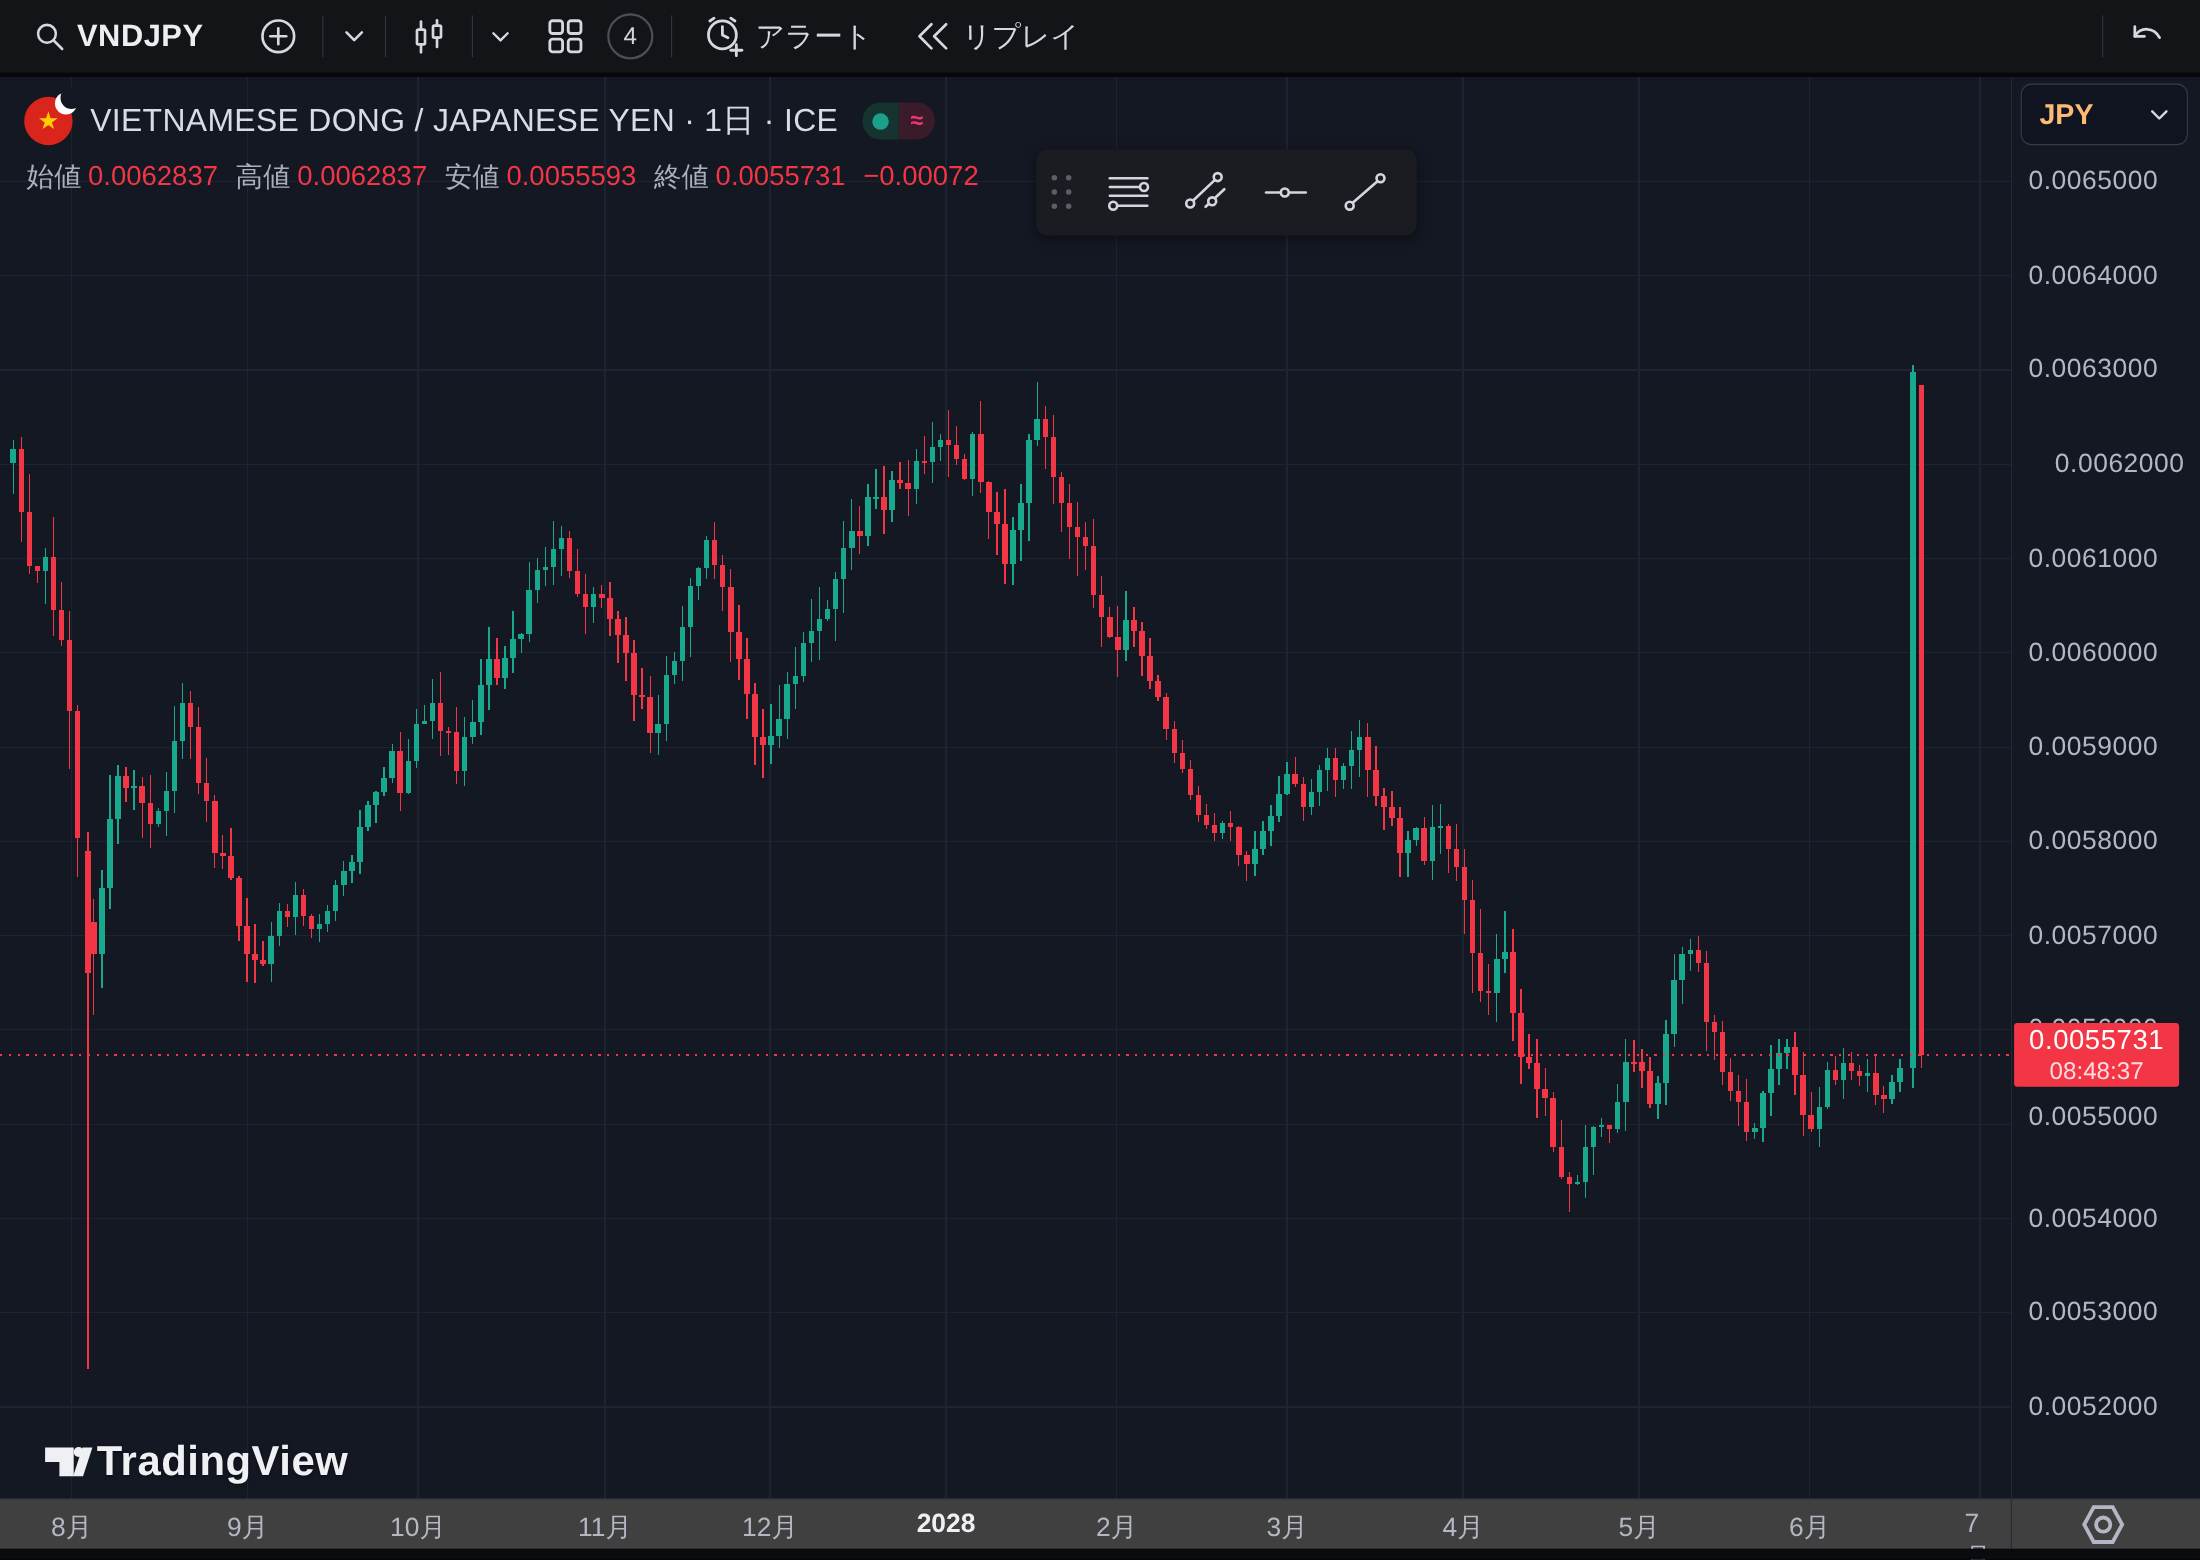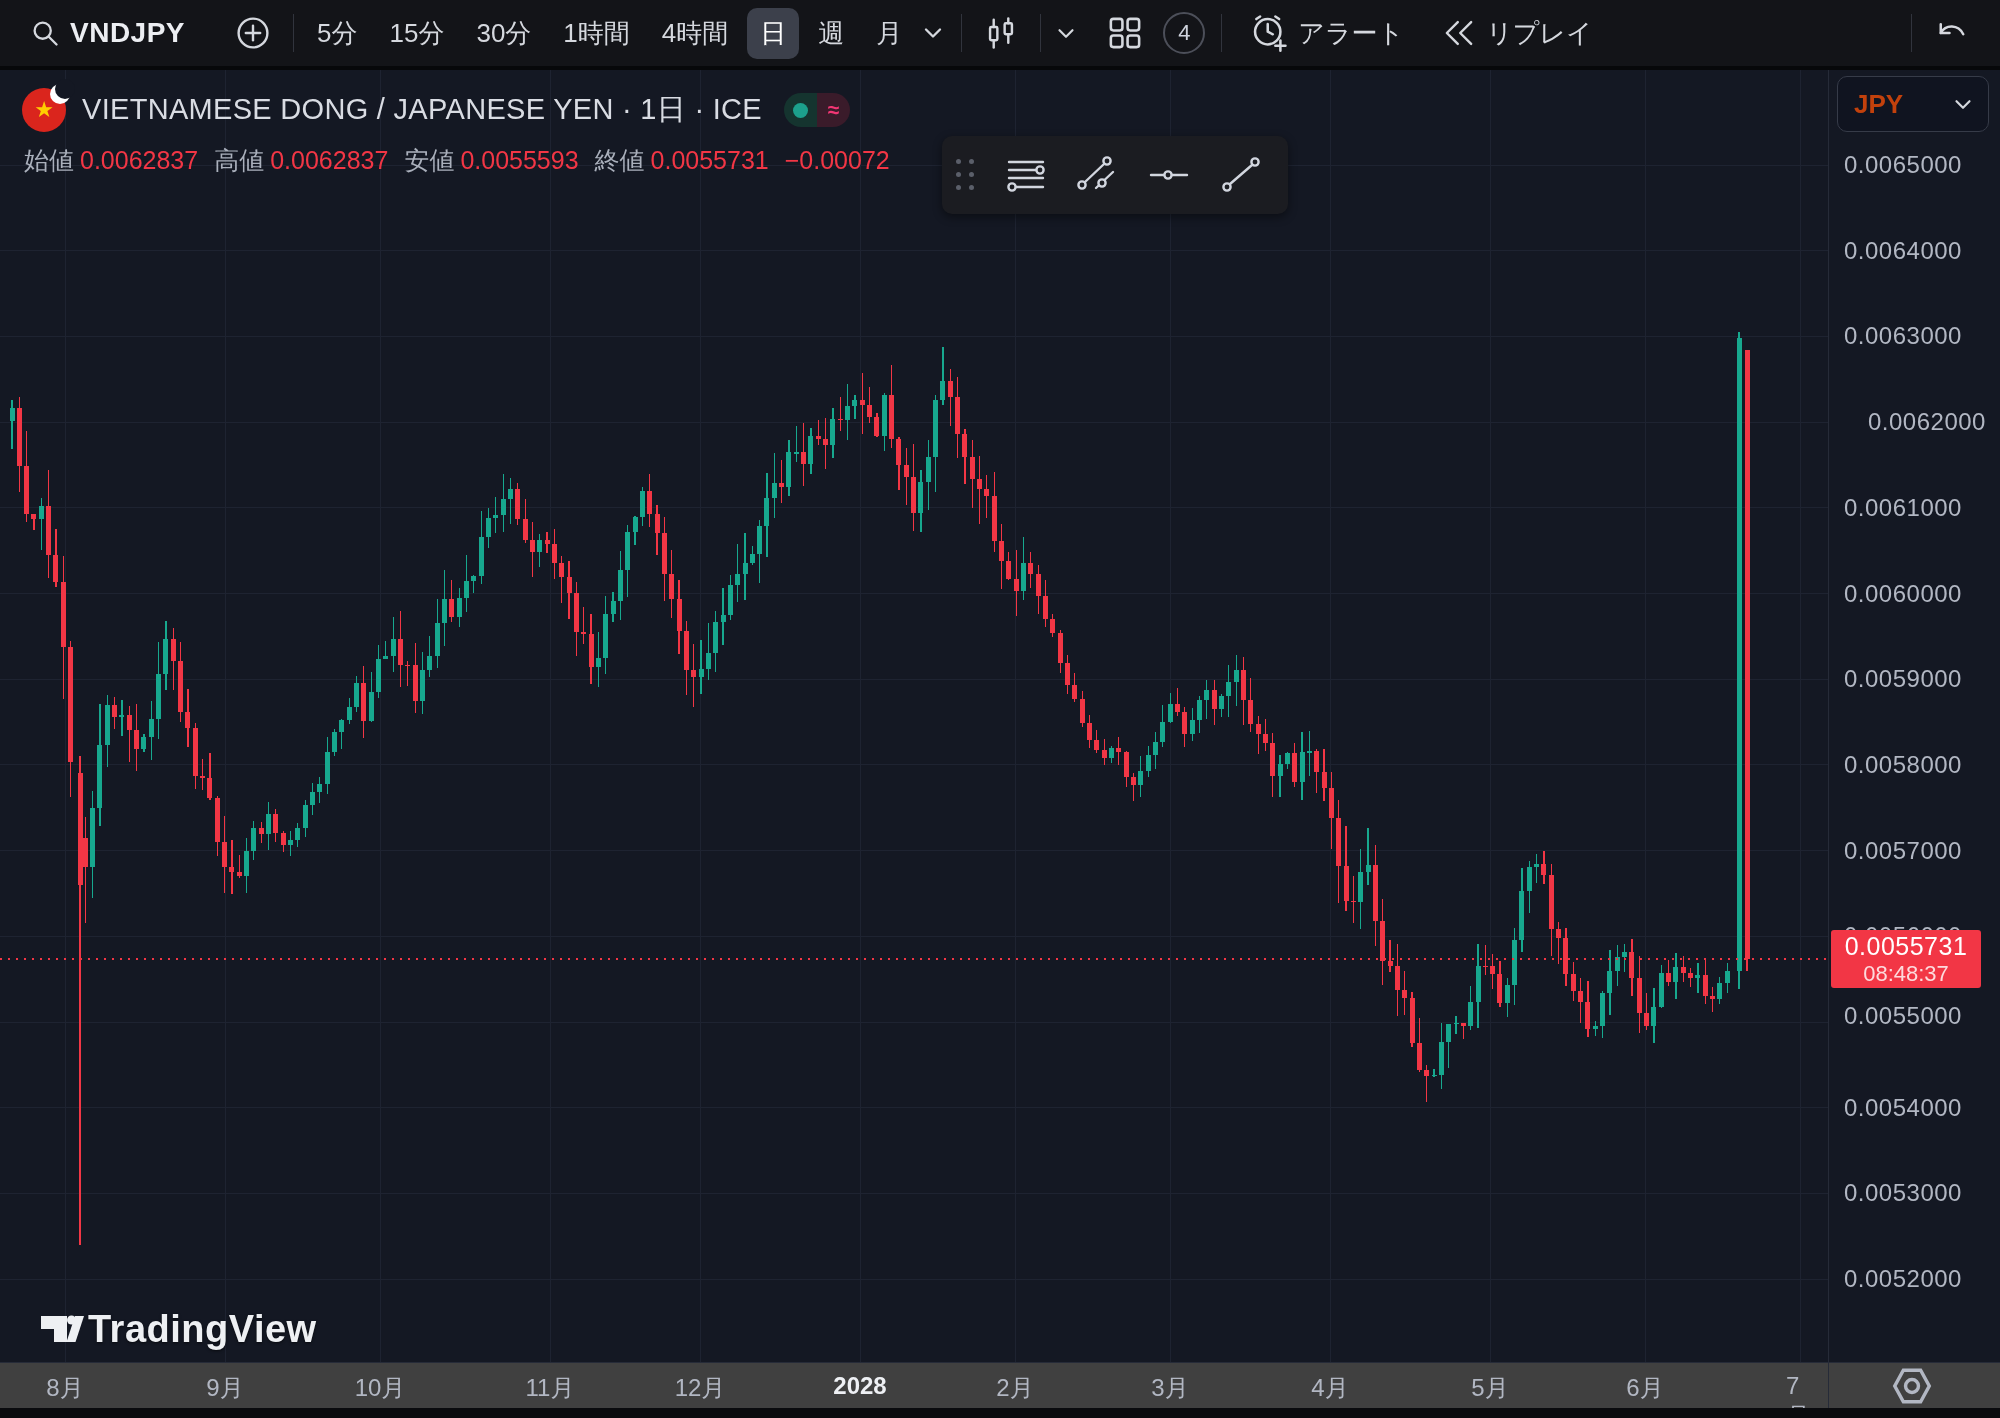--- a/index.html
+++ b/index.html
@@ -64,21 +64,21 @@
   .tool-btn svg circle { fill:#1b1c21; }
   
   .tv-logo { position:absolute; left:36px; bottom:10px; display:flex; align-items:center; z-index:5; cursor:pointer; }
   .tv-logo .word { font-size:38px; font-weight:700; color:#eef0f3; letter-spacing:.5px; text-shadow:0 1px 3px rgba(0,0,0,.6); }
   
   .price-axis { position:relative; width:172px; height:1292px; background:#141823; border-left:1px solid #262b38; }
   .jpy-btn {
     position:absolute; top:6px; left:8px; width:152px; height:56px;
     border:1px solid #363b48; border-radius:10px; background:#101420;
     display:flex; align-items:center; justify-content:space-between;
-    padding:0 16px; font-size:26px; font-weight:600; color:#c2410c; cursor:pointer; z-index:4;
+    padding:0 16px; font-size:26px; font-weight:600; color:#fdba74; cursor:pointer; z-index:4;
   }
   .tick { position:absolute; left:15px; font-size:24px; color:#b2b7c3; letter-spacing:.5px; }
   .last-label {
     position:absolute; left:2px; width:150px; height:58px; background:#f23645; border-radius:3px;
     display:flex; flex-direction:column; align-items:center; justify-content:center; z-index:5;
   }
   .last-label .p { font-size:25px; color:#ffffff; letter-spacing:.5px; }
   .last-label .t { font-size:22px; color:rgba(255,255,255,.82); }
   
   .bottom { position:absolute; top:1362px; left:0; width:2000px; height:46px; display:flex; background:#404040; border-top:1px solid #262b38; }
@@ -108,30 +108,20 @@
     <div class="tb-btn" style="margin-left:26px;">
       <span class="tb-icon">
         <svg class="ic" width="36" height="36" viewBox="0 0 30 30">
             <circle cx="15" cy="15" r="12"></circle>
             <line x1="15" y1="9" x2="15" y2="21"></line>
             <line x1="9" y1="15" x2="21" y2="15"></line>
           </svg>
       </span>
     </div>
     <div class="tb-div"></div>
-    <div class="iv-group" id="interval-group">
-        <span class="iv-btn">5分</span>
-        <span class="iv-btn">15分</span>
-        <span class="iv-btn">30分</span>
-        <span class="iv-btn">1時間</span>
-        <span class="iv-btn">4時間</span>
-        <span class="iv-btn selected">日</span>
-        <span class="iv-btn">週</span>
-        <span class="iv-btn">月</span>
-      </div>
     <div class="tb-btn" style="padding:0 8px;">
       <span class="tb-icon">
         <svg class="ic" width="20" height="14" viewBox="0 0 16 12">
             <path d="M2 3 L8 9 L14 3"></path>
           </svg>
       </span>
     </div>
     <div class="tb-div"></div>
     <div class="tb-btn">
       <span class="tb-icon">

